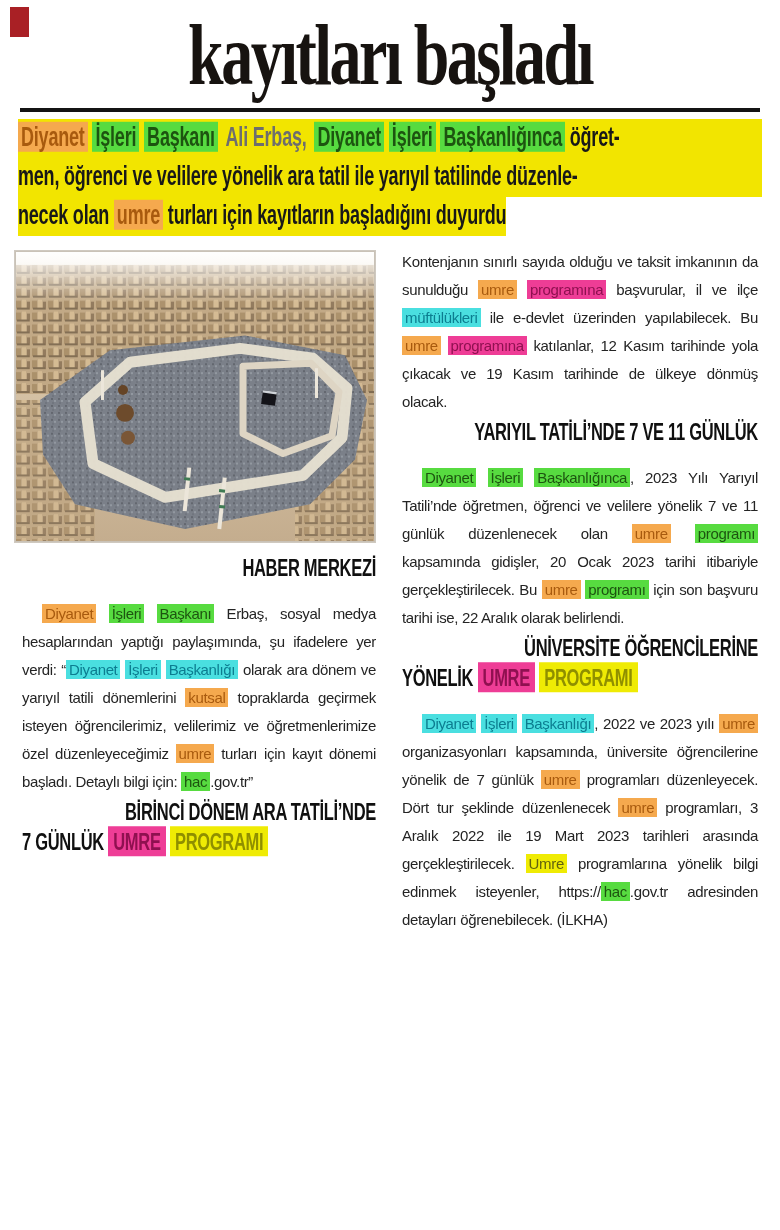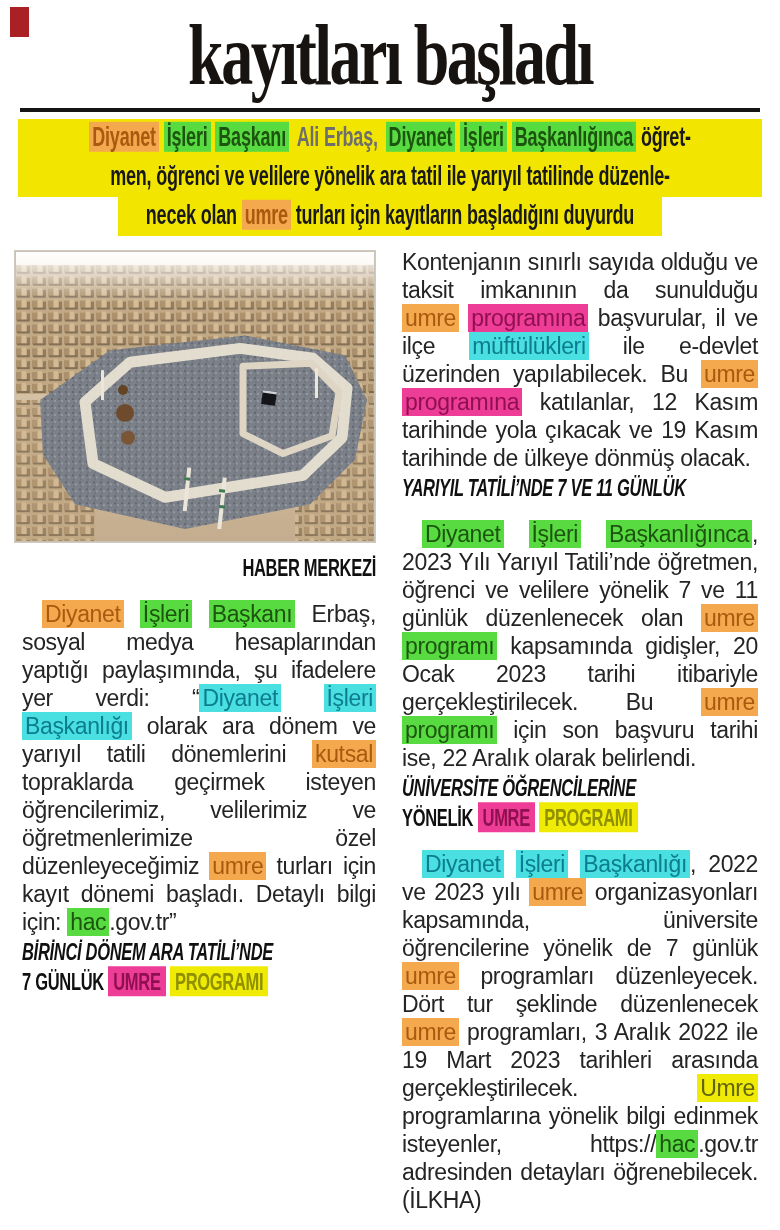--- a/index.html
+++ b/index.html
@@ -14,45 +14,45 @@
   .corner-mark{position:absolute;left:10px;top:7px;width:19px;height:30px;background:var(--corner-mark,#a92025);}
   
   .headline{margin:10px 10px 0;text-align:center;font-family:"Liberation Serif","DejaVu Serif",serif;font-weight:700;color:var(--headline-ink,#171310);}
   .headline .h-big-line{height:95px;line-height:95px;white-space:nowrap;}
   .headline .stretch{display:inline-block;transform:scaleY(1.35);transform-origin:50% 58%;font-size:64px;letter-spacing:-2.5px;}
   .hl{padding:0 3px;}
   .headline .hl{padding:2px 12px;}
   .head-rule{height:4px;background:var(--rule,#141414);margin:3px 20px 7px;}
   
   .deck{margin:0 18px;color:var(--deck-ink,#181818);}
-  .deck-line{height:39px;line-height:39px;text-align:center;white-space:nowrap;}
+  .deck-line{height:39px;line-height:39px;white-space:nowrap;}
   .deck-line.wide{background:var(--deck-bg,#f2e500);}
   .deck-line .stretch{display:inline-block;transform:scaleY(1.5);transform-origin:50% 55%;font-size:18px;font-weight:700;letter-spacing:-0.2px;}
-  .deck-pill{display:inline-block;background:var(--deck-bg,#f2e500);padding:0 28px;height:100%;}
+  .deck-pill{display:inline-block;background:var(--deck-bg,#f2e500);padding:0 0;height:100%;}
   
   .hl-orange{background:var(--hl-orange-bg,#f5a94e);color:var(--hl-orange-fg,#a85a0e);}
   .hl-green{background:var(--hl-green-bg,#57db40);color:var(--hl-green-fg,#1d5410);}
   .hl-cyan{background:var(--hl-cyan-bg,#4adfe0);color:var(--hl-cyan-fg,#0c7d90);}
   .hl-magenta{background:var(--hl-magenta-bg,#ee3d96);color:var(--hl-magenta-fg,#8f1050);}
   .hl-yellow{background:var(--hl-yellow-bg,#efeb04);color:var(--hl-yellow-fg,#62620e);}
   .hl-progyellow{background:var(--hl-yellow-bg,#efeb04);color:var(--heading-yellow-fg,#8f8f00);}
   .hl-headorange{background:var(--hl-headorange-bg,#f6bc7c);color:var(--hl-headorange-fg,#7b4a14);}
   .hl-muted{color:var(--muted-ink,#6e6e6e);background:transparent;}
   
   .content{display:flex;gap:26px;padding:0 22px;margin-top:12px;}
   .col-left{width:354px;flex:none;}
   .col-right{flex:1;min-width:0;}
   .photo{margin:2px 0 10px -8px;width:362px;height:293px;border:1px solid #cfc9c0;box-sizing:border-box;background:#ddd2c0;}
   .photo svg{display:block;width:100%;height:100%;}
-  .para{margin:0;font-size:23px;line-height:28px;letter-spacing:-0.35px;text-align:justify;color:#242424;}
+  .para{margin:0;font-size:15px;line-height:28px;letter-spacing:-0.35px;text-align:justify;color:#242424;}
   .para.indent{text-indent:20px;margin-top:17px;}
   .para .hl{padding:1px 3px;}
   .heading{font-weight:700;color:#101010;margin:1px 0;}
   .heading .h-line{line-height:30px;height:30px;white-space:nowrap;}
-  .heading .h-line.center{text-align:left;font-style:italic;}
+  .heading .h-line.center{text-align:right;}
   .heading .h-line.left{text-align:left;}
   .heading .h-line.left-indent{text-align:right;padding-left:14px;}
   .heading .stretch{display:inline-block;transform:scaleY(1.5);transform-origin:50% 55%;font-size:16.5px;letter-spacing:-0.3px;}
   .heading .hl{padding:1px 5px;}
 </style>
 </head>
 <body>
 
 <div class="clipping">
 

